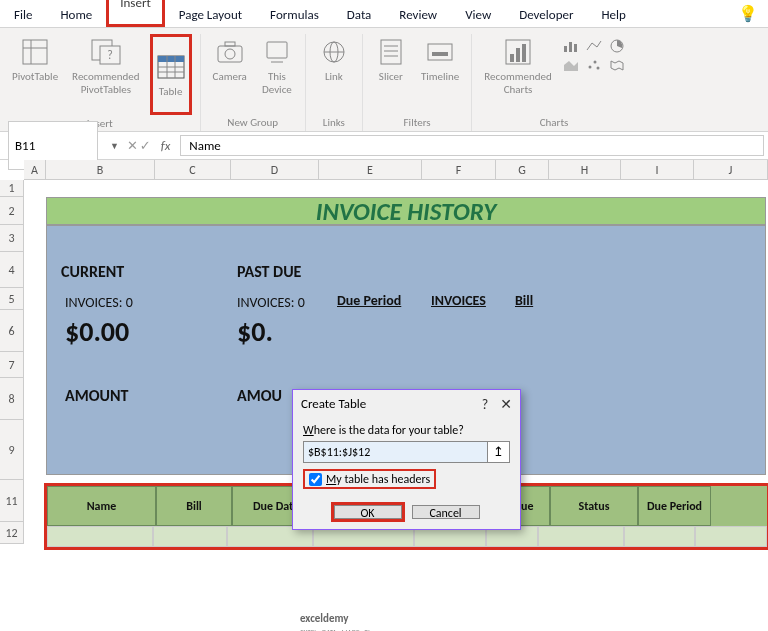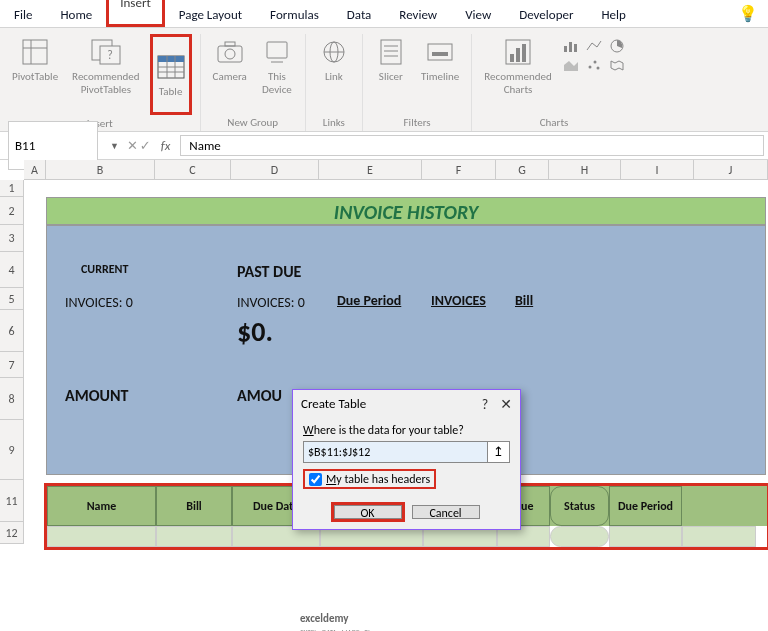--- a/index.html
+++ b/index.html
@@ -31,36 +31,36 @@
 .col-h.E{width:103px;}
 .col-h.F{width:74px;}
 .col-h.G{width:53px;}
 .col-h.H{width:72px;}
 .col-h.I{width:73px;}
 .col-h.J{width:74px;}
 .row-headers{position:absolute;left:0;top:20px;width:24px;background:#f3f2f1;border-right:1px solid #ccc;}
 .row-h{border-bottom:1px solid #ccc;text-align:center;font-size:12px;color:#555;display:flex;align-items:center;justify-content:center;}
 .grid{position:absolute;left:24px;top:20px;right:0;}
 .cell-block{position:absolute;}
-.title-row{left:22px;top:17px;width:720px;height:28px;background:#9fcd7f;color:#217346;font-size:20px;font-weight:bold;font-style:italic;text-align:center;line-height:28px;border:1px solid #999;}
+.title-row{left:22px;top:17px;width:720px;height:28px;background:#9fcd7f;color:#217346;font-size:25px;font-weight:bold;font-style:italic;text-align:center;line-height:28px;border:1px solid #999;}
 .blue-block{left:22px;top:45px;width:720px;height:250px;background:#9db4d0;border:1px solid #999;}
 .lbl{position:absolute;font-weight:bold;color:#111;}
 .big-amt{font-size:28px;font-weight:bold;color:#111;position:absolute;}
 .table-outline{position:absolute;left:20px;top:303px;width:726px;height:67px;border:3px solid #d62d20;}
 .tbl-header{display:flex;height:40px;background:#9fc080;}
 .tbl-data{display:flex;height:21px;}
 .th{border:1px solid #6a8a5a;font-size:12px;font-weight:bold;color:#111;display:flex;align-items:center;justify-content:center;text-align:center;}
 .td{border:1px solid #ccc;background:#d6e4c8;}
 .th.w1,.td.w1{width:109px;}
 .th.w2,.td.w2{width:76px;}
 .th.w3,.td.w3{width:88px;}
 .th.w4,.td.w4{width:103px;}
 .th.w5,.td.w5{width:74px;}
 .th.w6,.td.w6{width:53px;}
-.th.w7,.td.w7{width:59px;border-radius:11px;}
+.th.w7,.td.w7{width:88px;}
 .th.w8,.td.w8{width:73px;}
 .th.w9,.td.w9{width:74px;}
 .dialog{position:absolute;left:292px;top:389px;width:229px;background:#f0f0f0;border:1px solid #8b5cf6;box-shadow:3px 3px 8px rgba(0,0,0,0.3);}
 .dlg-title{display:flex;justify-content:space-between;padding:6px 8px;font-size:13px;}
 .dlg-title-btns{display:flex;gap:12px;font-size:14px;color:#333;}
 .dlg-body{padding:4px 10px 8px;font-size:12px;}
 .dlg-q{margin-bottom:4px;}
 .dlg-input-row{display:flex;border:1px solid #888;background:#fff;height:22px;margin-bottom:6px;}
 .dlg-input{flex:1;padding:2px 4px;border:none;background:#e6f0fa;font-size:12px;}
 .dlg-range-btn{width:22px;border-left:1px solid #888;text-align:center;line-height:20px;font-size:13px;}
@@ -253,27 +253,28 @@
     <div class="row-h" style="height:42px">6</div>
     <div class="row-h" style="height:26px">7</div>
     <div class="row-h" style="height:42px">8</div>
     <div class="row-h" style="height:60px">9</div>
     <div class="row-h" style="height:42px">11</div>
     <div class="row-h" style="height:22px">12</div>
   </div>
   <div class="grid">
     <div class="cell-block title-row">INVOICE HISTORY</div>
     <div class="cell-block blue-block">
-      <div class="lbl" style="left:34px;top:36px;font-size:12px;">CURRENT</div>
+      <div class="lbl" style="left:14px;top:36px;font-size:16px;">CURRENT</div>
       <div class="lbl" style="left:190px;top:36px;font-size:16px;">PAST DUE</div>
       <div class="lbl" style="left:18px;top:68px;font-size:14px;font-weight:normal;">INVOICES: 0</div>
       <div class="lbl" style="left:190px;top:68px;font-size:14px;font-weight:normal;">INVOICES: 0</div>
       <div class="lbl" style="left:290px;top:66px;font-size:14px;text-decoration:underline;">Due Period</div>
       <div class="lbl" style="left:384px;top:66px;font-size:14px;text-decoration:underline;">INVOICES</div>
       <div class="lbl" style="left:468px;top:66px;font-size:14px;text-decoration:underline;">Bill</div>
+      <div class="big-amt" style="left:18px;top:88px;">$0.00</div>
       <div class="big-amt" style="left:190px;top:88px;">$0.</div>
       <div class="lbl" style="left:18px;top:160px;font-size:16px;">AMOUNT</div>
       <div class="lbl" style="left:190px;top:160px;font-size:16px;">AMOU</div>
     </div>
     <div class="table-outline">
       <div class="tbl-header">
         <div class="th w1">Name</div>
         <div class="th w2">Bill</div>
         <div class="th w3">Due Date</div>
         <div class="th w4">Invoice Bill</div>

